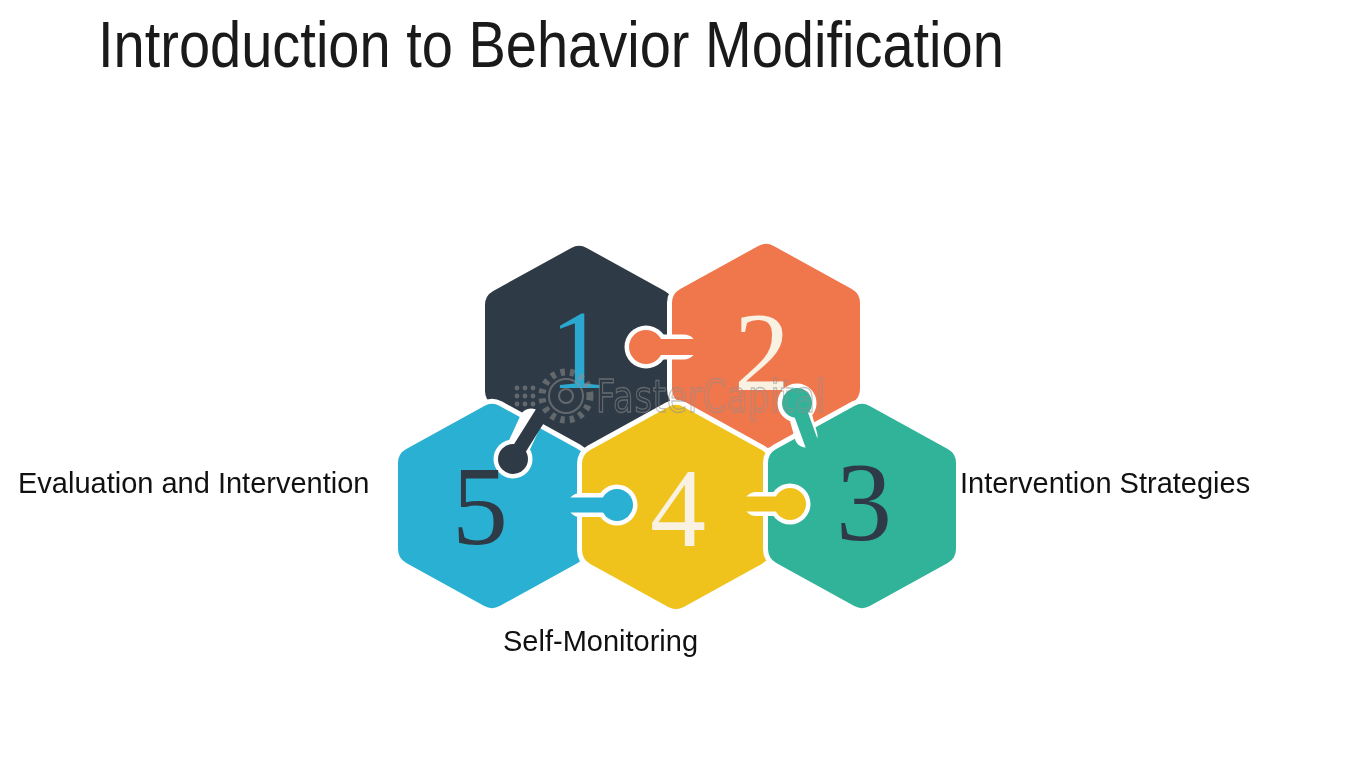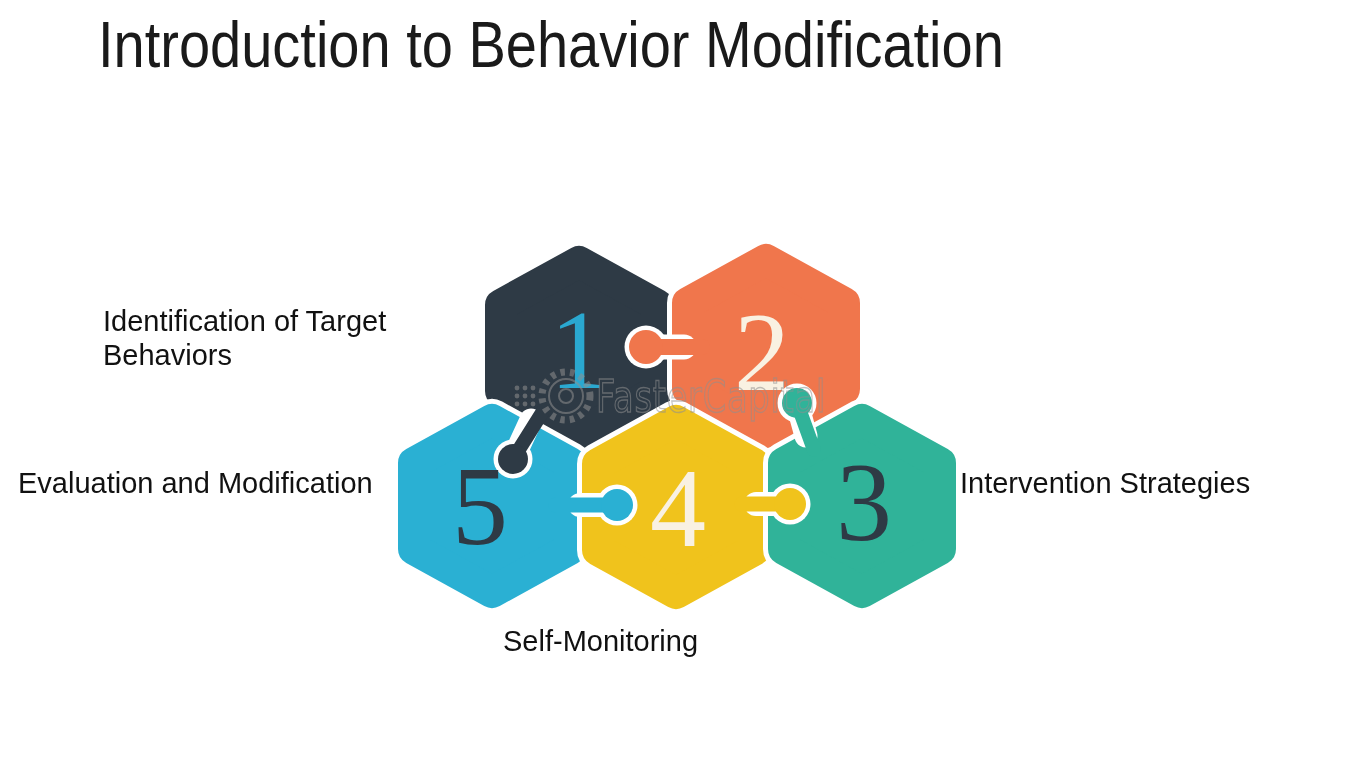--- a/index.html
+++ b/index.html
@@ -17,24 +17,23 @@
   .num{font-family:"Liberation Serif",serif;font-size:112px;}
   .wm{font-family:"DejaVu Sans",sans-serif;font-size:44px;fill:none;stroke:#8f8f8f;stroke-width:1.4px;letter-spacing:1px;}
 </style>
 </head>
 <body>
 
 <div id="stage">
 
   <div class="title">Introduction to Behavior Modification</div>
 
-  <div class="label lbl-ident">Identification of Target Behaviors</div>
   <div class="label lbl-interv">Intervention Strategies</div>
   <div class="label lbl-self">Self-Monitoring</div>
-  <div class="label lbl-eval">Evaluation and Modification</div>
+  <div class="label lbl-eval">Evaluation and Intervention</div>
 
   <svg width="1350" height="759" viewBox="0 0 1350 759">
 
     <g>
       <polygon points="579,262 657,305 657,391 579,434 501,391 501,305" fill="none" stroke="#ffffff" stroke-width="42" stroke-linejoin="round"></polygon>
       <polygon points="579,262 657,305 657,391 579,434 501,391 501,305" stroke-width="32" stroke-linejoin="round" fill="#2e3a45" stroke="#2e3a45"></polygon>
     </g>
     <g>
       <polygon points="766,260 844,303 844,389 766,432 688,389 688,303" fill="none" stroke="#ffffff" stroke-width="42" stroke-linejoin="round"></polygon>
       <polygon points="766,260 844,303 844,389 766,432 688,389 688,303" stroke-width="32" stroke-linejoin="round" fill="#f0764c" stroke="#f0764c"></polygon>

